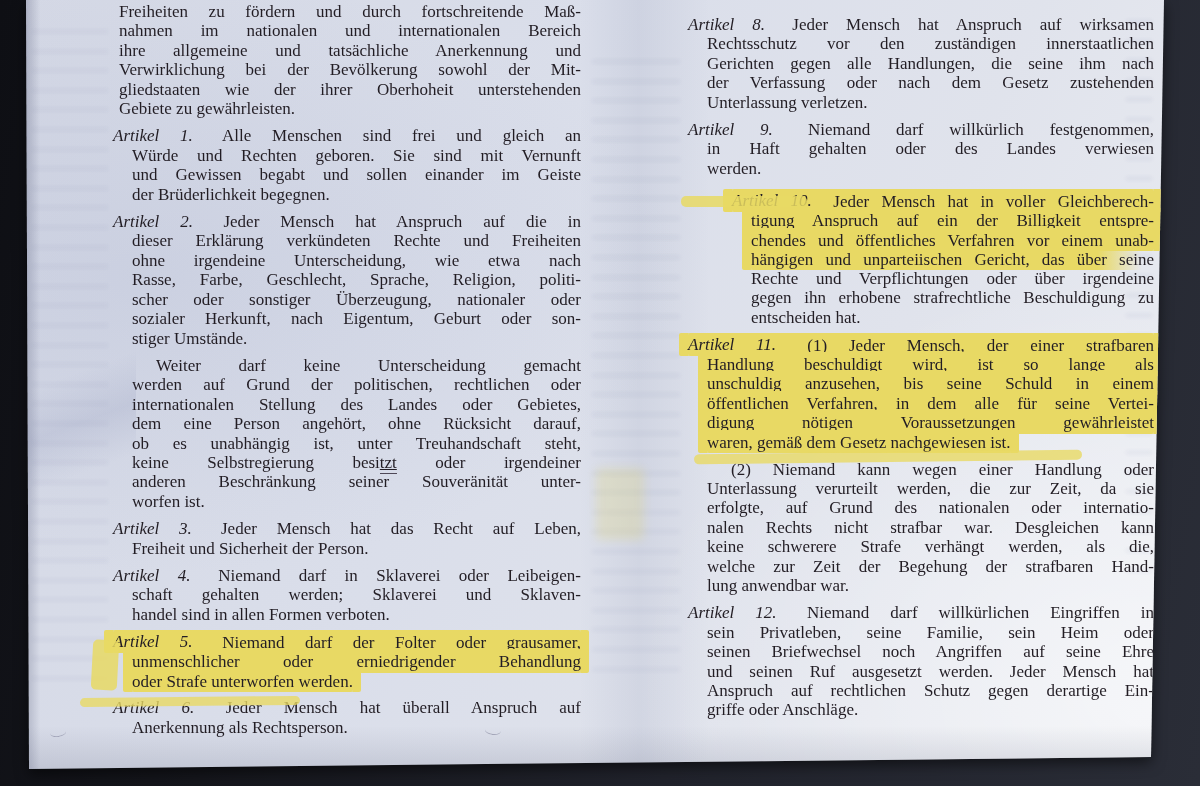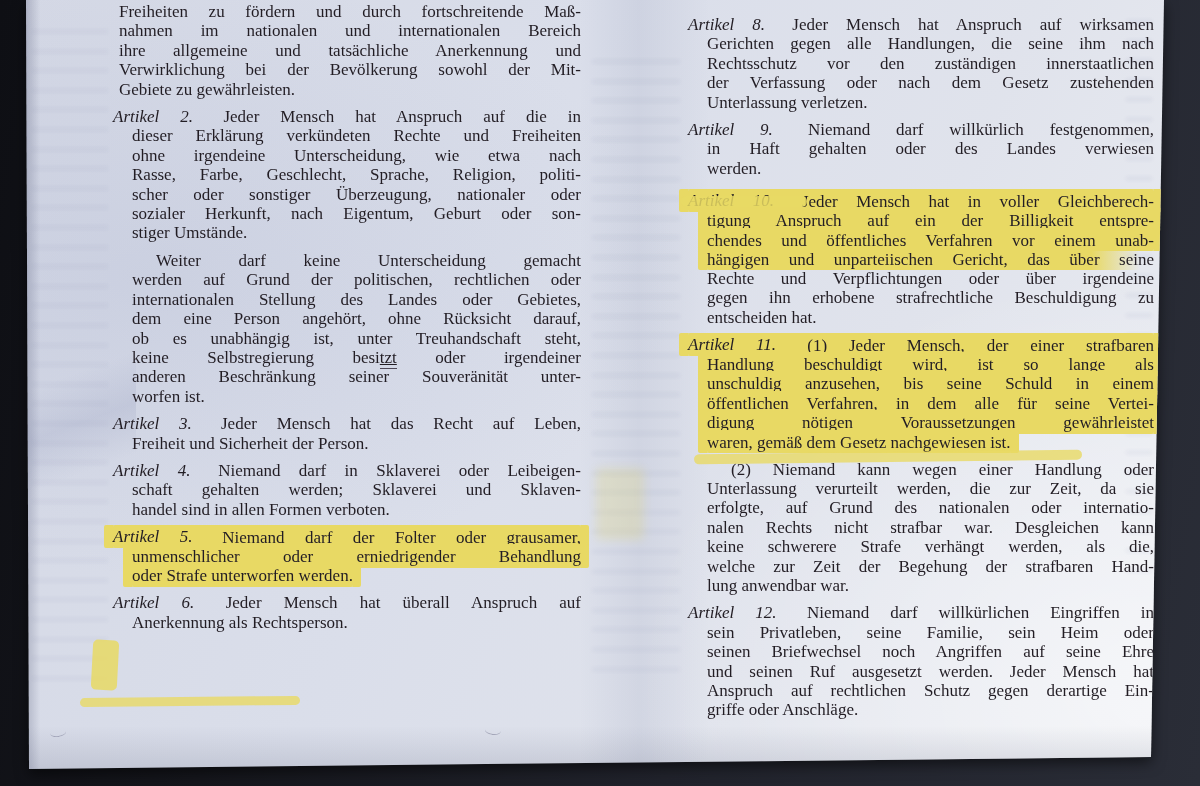--- a/index.html
+++ b/index.html
@@ -30,21 +30,21 @@
   .g1{left:32px;top:30px;width:76px;height:650px;}
   .g2{left:592px;top:60px;width:88px;height:620px;opacity:.07;}
   .g3{left:1126px;top:20px;width:26px;height:560px;opacity:.08;}
 
   .col{position:absolute;color:#221d24;font-size:17px;line-height:19.4px;}
   #col-left{left:113px;top:2px;width:468px;}
   #col-right{left:688px;top:15px;width:466px;}
   .para{margin-top:8px;padding-left:19px;}
   .para.p-first{margin-top:0;}
   .para.p-cont0{padding-left:6px;}
-  .para.mt-lg{margin-top:13px;}
+  .para.mt-lg{margin-top:13px;margin-left:44px;}
   .ln{text-align:justify;text-align-last:justify;}
   .ln.last{text-align-last:left;}
   .ln.hang{text-indent:-19px;}
   .p-ind .ln.ind1{text-indent:24px;}
   .art{font-style:italic;margin-right:.55em;}
   .u-mark{border-bottom:1.6px solid rgba(45,35,50,.8);padding-bottom:1px;text-decoration:underline;}
 
   .hl{background:var(--hl);box-shadow:-9px 0 var(--hl),8px 0 var(--hl);
       padding:2.5px 0 2px;border-radius:2px;}
   .hl.fade{background:linear-gradient(to right,var(--hl) 86%,rgba(232,217,100,0) 97%);
@@ -73,23 +73,30 @@
     <div class="edge-shade-left"></div>
     <div class="edge-shade-bottom"></div>
     <div class="margin-band"></div>
 
     <div class="col" id="col-left">
       <div class="para p-first p-cont0">
         <div class="ln">Freiheiten zu fördern und durch fortschreitende Maß-</div>
         <div class="ln">nahmen im nationalen und internationalen Bereich</div>
         <div class="ln">ihre allgemeine und tatsächliche Anerkennung und</div>
         <div class="ln">Verwirklichung bei der Bevölkerung sowohl der Mit-</div>
+        <div class="ln">gliedstaaten wie der ihrer Oberhoheit unterstehenden</div>
         <div class="ln last">Gebiete zu gewährleisten.</div>
       </div>
 
+      <div class="para">
+        <div class="ln hang"><span class="art">Artikel 1.</span> <span>Alle Menschen sind frei und gleich an</span></div>
+        <div class="ln">Würde und Rechten geboren. Sie sind mit Vernunft</div>
+        <div class="ln">und Gewissen begabt und sollen einander im Geiste</div>
+        <div class="ln last">der Brüderlichkeit begegnen.</div>
+      </div>
 
       <div class="para">
         <div class="ln hang"><span class="art">Artikel 2.</span> <span>Jeder Mensch hat Anspruch auf die in</span></div>
         <div class="ln">dieser Erklärung verkündeten Rechte und Freiheiten</div>
         <div class="ln">ohne irgendeine Unterscheidung, wie etwa nach</div>
         <div class="ln">Rasse, Farbe, Geschlecht, Sprache, Religion, politi-</div>
         <div class="ln">scher oder sonstiger Überzeugung, nationaler oder</div>
         <div class="ln">sozialer Herkunft, nach Eigentum, Geburt oder son-</div>
         <div class="ln last">stiger Umstände.</div>
       </div>
@@ -124,22 +131,22 @@
 
       <div class="para">
         <div class="ln hang"><span class="art">Artikel 6.</span> <span>Jeder Mensch hat überall Anspruch auf</span></div>
         <div class="ln last">Anerkennung als Rechtsperson.</div>
       </div>
     </div>
 
     <div class="col" id="col-right">
       <div class="para p-first">
         <div class="ln hang"><span class="art">Artikel 8.</span> <span>Jeder Mensch hat Anspruch auf wirksamen</span></div>
+        <div class="ln">Rechtsschutz vor den zuständigen innerstaatlichen</div>
         <div class="ln">Gerichten gegen alle Handlungen, die seine ihm nach</div>
-        <div class="ln">Rechtsschutz vor den zuständigen innerstaatlichen</div>
         <div class="ln">der Verfassung oder nach dem Gesetz zustehenden</div>
         <div class="ln last">Unterlassung verletzen.</div>
       </div>
 
       <div class="para">
         <div class="ln hang"><span class="art">Artikel 9.</span> <span>Niemand darf willkürlich festgenommen,</span></div>
         <div class="ln">in Haft gehalten oder des Landes verwiesen</div>
         <div class="ln last">werden.</div>
       </div>
 

